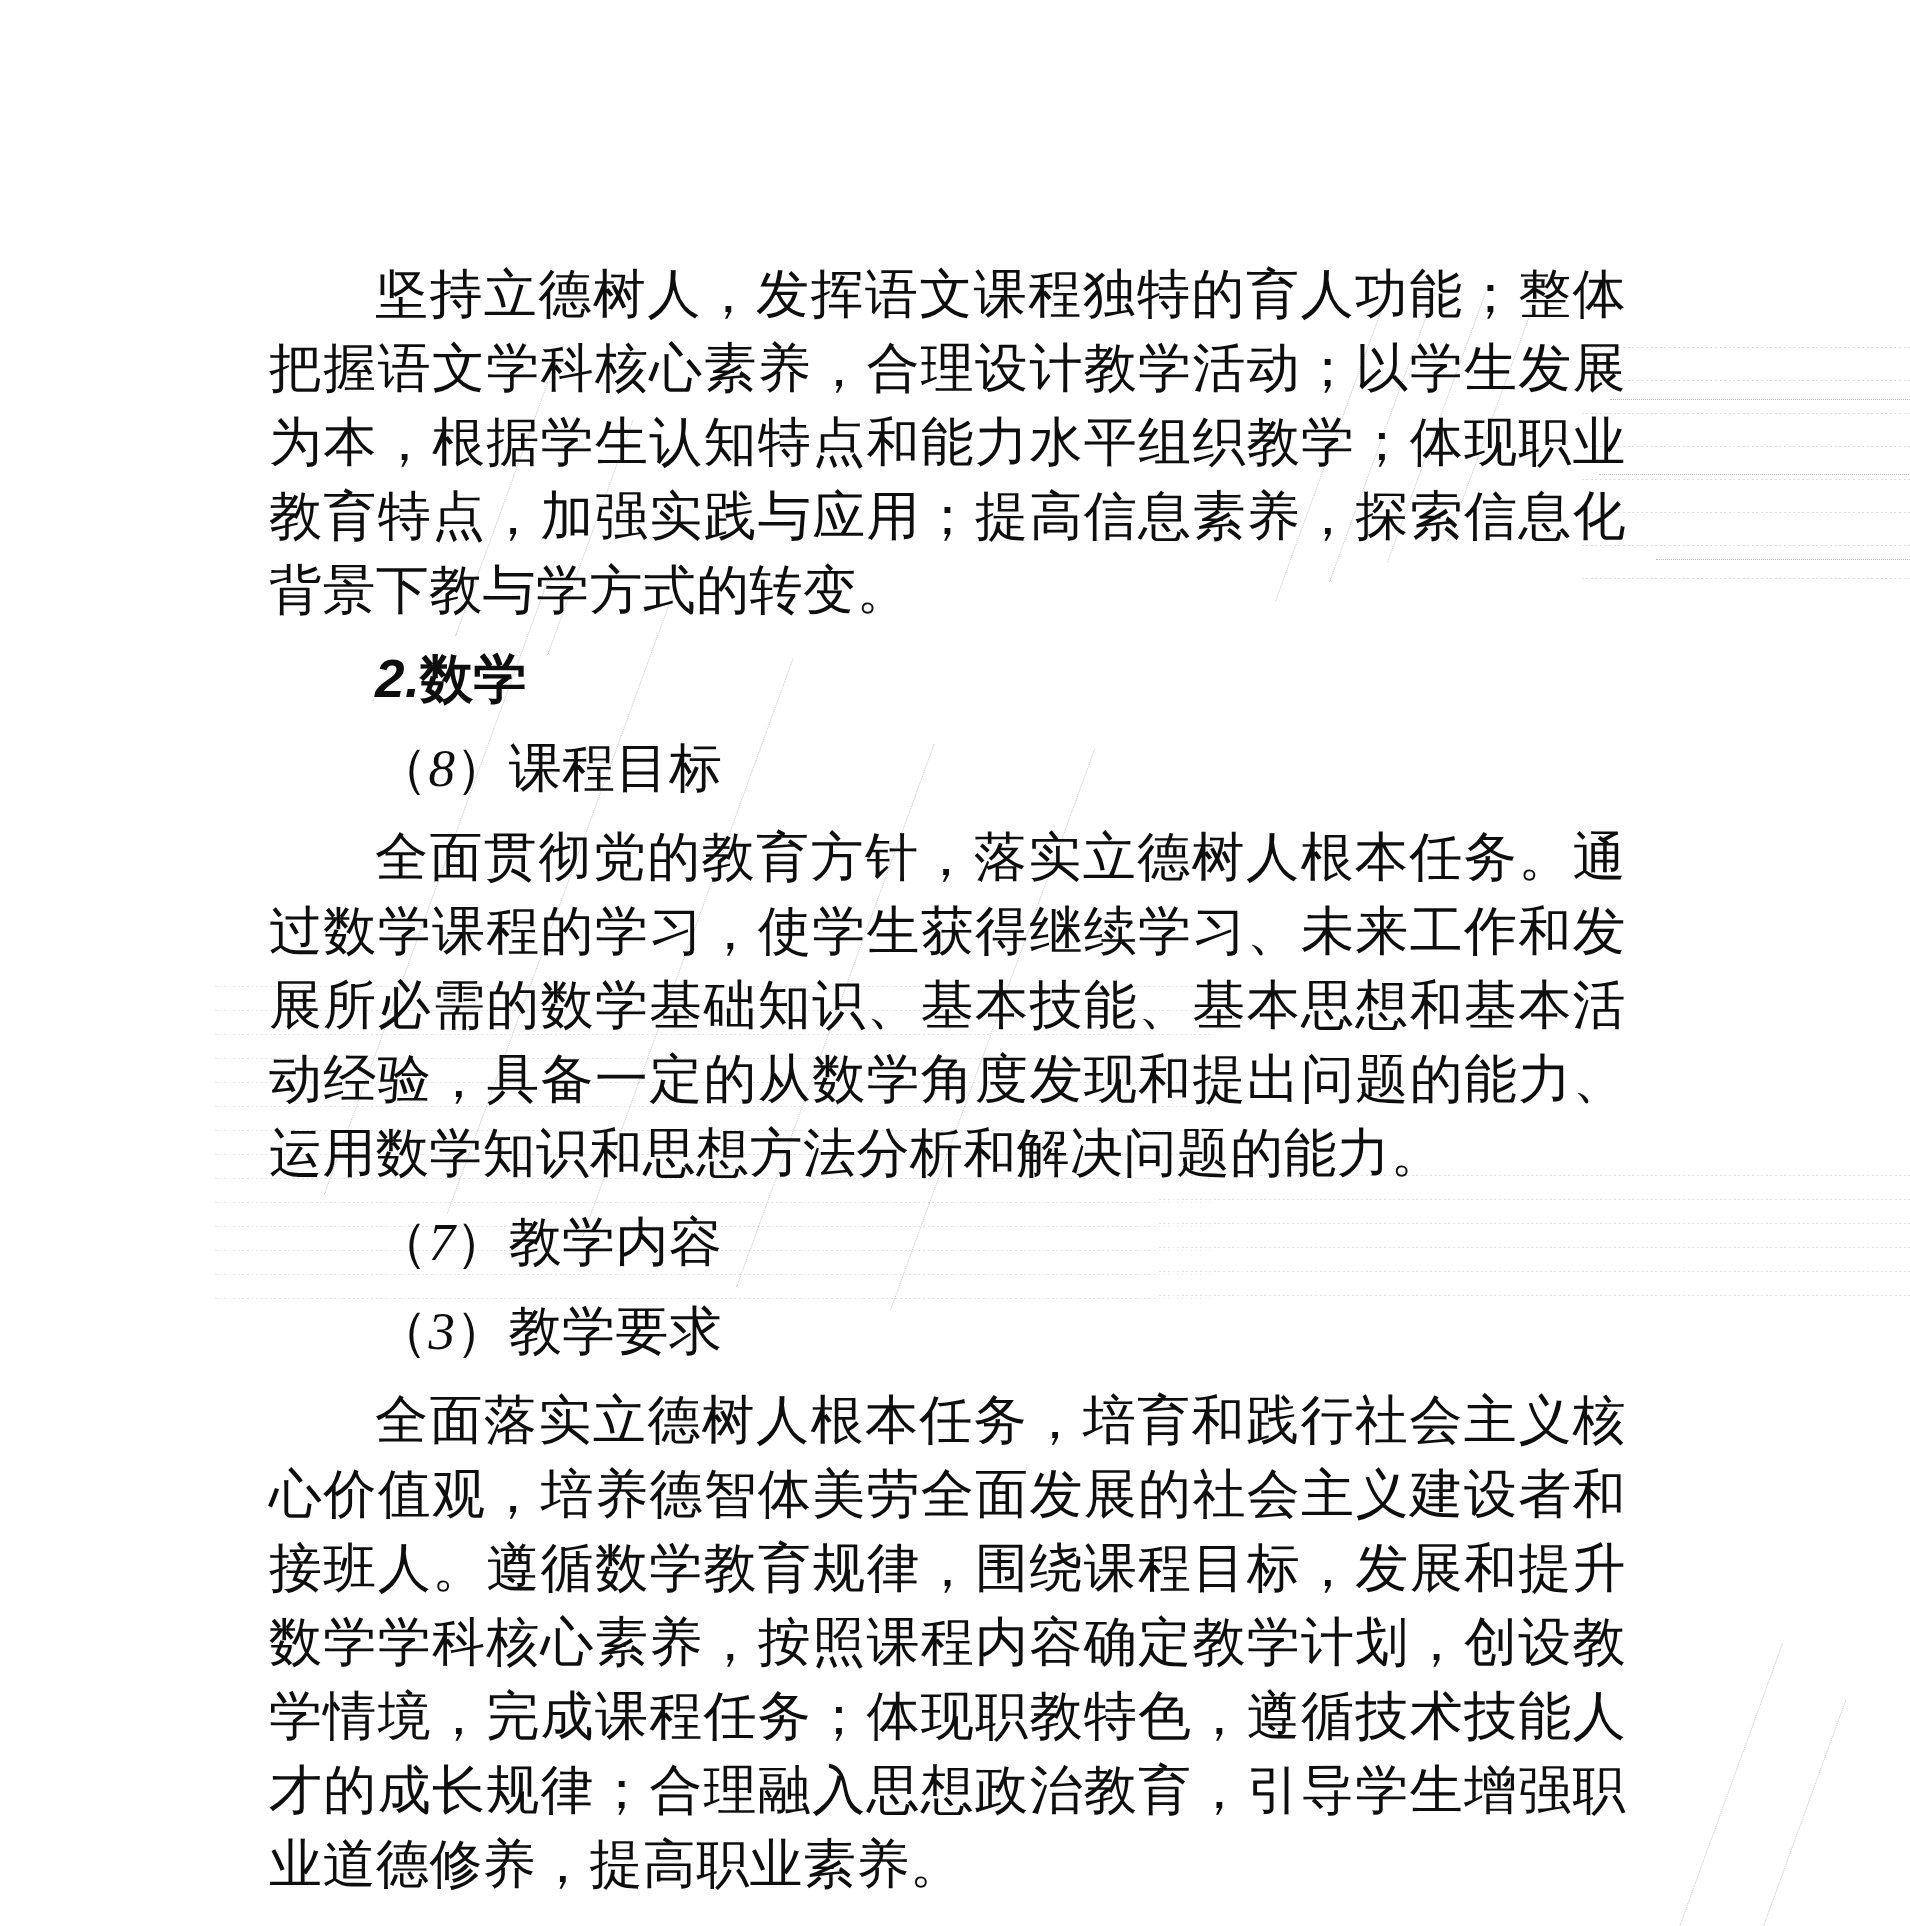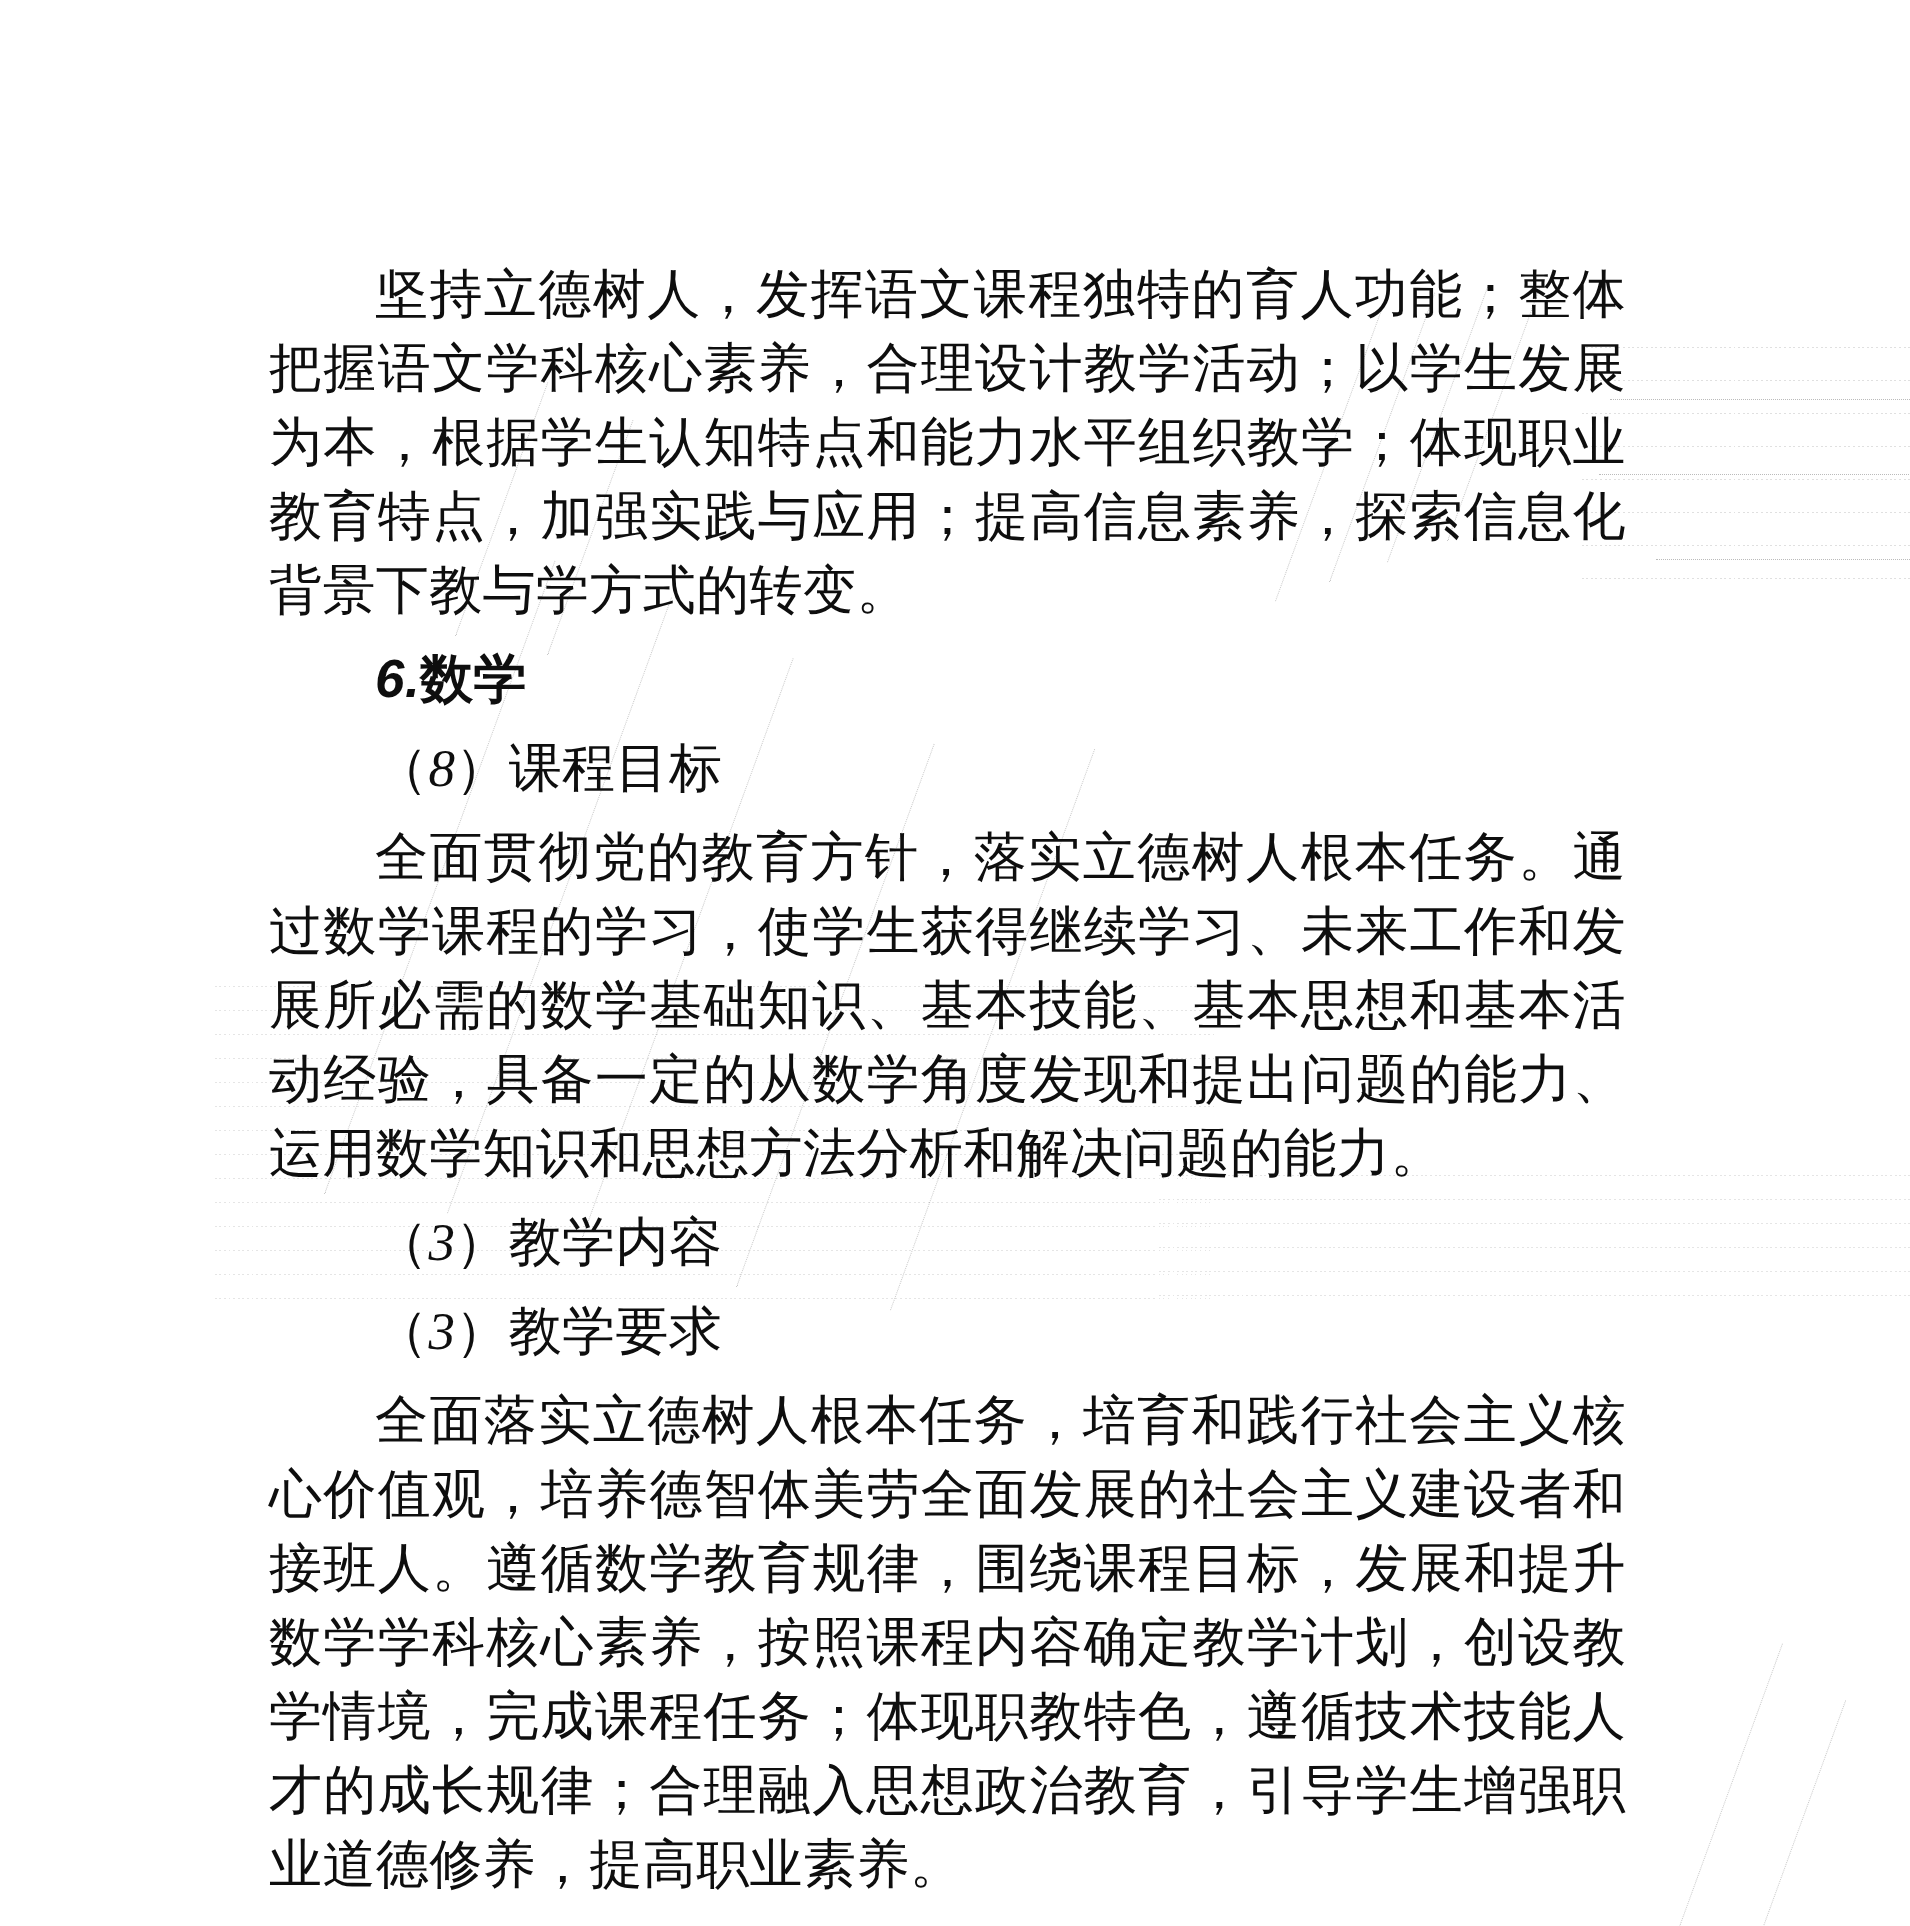--- a/index.html
+++ b/index.html
@@ -85,20 +85,20 @@
 
   <div class="diag" style="left:455px; top:636px; width:270px;"></div>
   <div class="diag" style="left:547px; top:655px; width:250px;"></div>
 
   <div class="diag" style="left:1637px; top:2042px; width:424px;"></div>
   <div class="diag" style="left:1707px; top:2080px; width:404px;"></div>
 </div>
 
 <main class="doc">
     <p class="para body">坚持立德树人，发挥语文课程独特的育人功能；整体把握语文学科核心素养，合理设计教学活动；以学生发展为本，根据学生认知特点和能力水平组织教学；体现职业教育特点，加强实践与应用；提高信息素养，探索信息化背景下教与学方式的转变。</p>
-    <p class="para heading">6.数学</p>
+    <p class="para heading">2.数学</p>
     <p class="para subheading">（8）课程目标</p>
     <p class="para body">全面贯彻党的教育方针，落实立德树人根本任务。通过数学课程的学习，使学生获得继续学习、未来工作和发展所必需的数学基础知识、基本技能、基本思想和基本活动经验，具备一定的从数学角度发现和提出问题的能力、运用数学知识和思想方法分析和解决问题的能力。</p>
-    <p class="para subheading">（3）教学内容</p>
+    <p class="para subheading">（7）教学内容</p>
     <p class="para subheading">（3）教学要求</p>
     <p class="para body">全面落实立德树人根本任务，培育和践行社会主义核心价值观，培养德智体美劳全面发展的社会主义建设者和接班人。遵循数学教育规律，围绕课程目标，发展和提升数学学科核心素养，按照课程内容确定教学计划，创设教学情境，完成课程任务；体现职教特色，遵循技术技能人才的成长规律；合理融入思想政治教育，引导学生增强职业道德修养，提高职业素养。</p>
   </main>
 
 
 </body></html>

